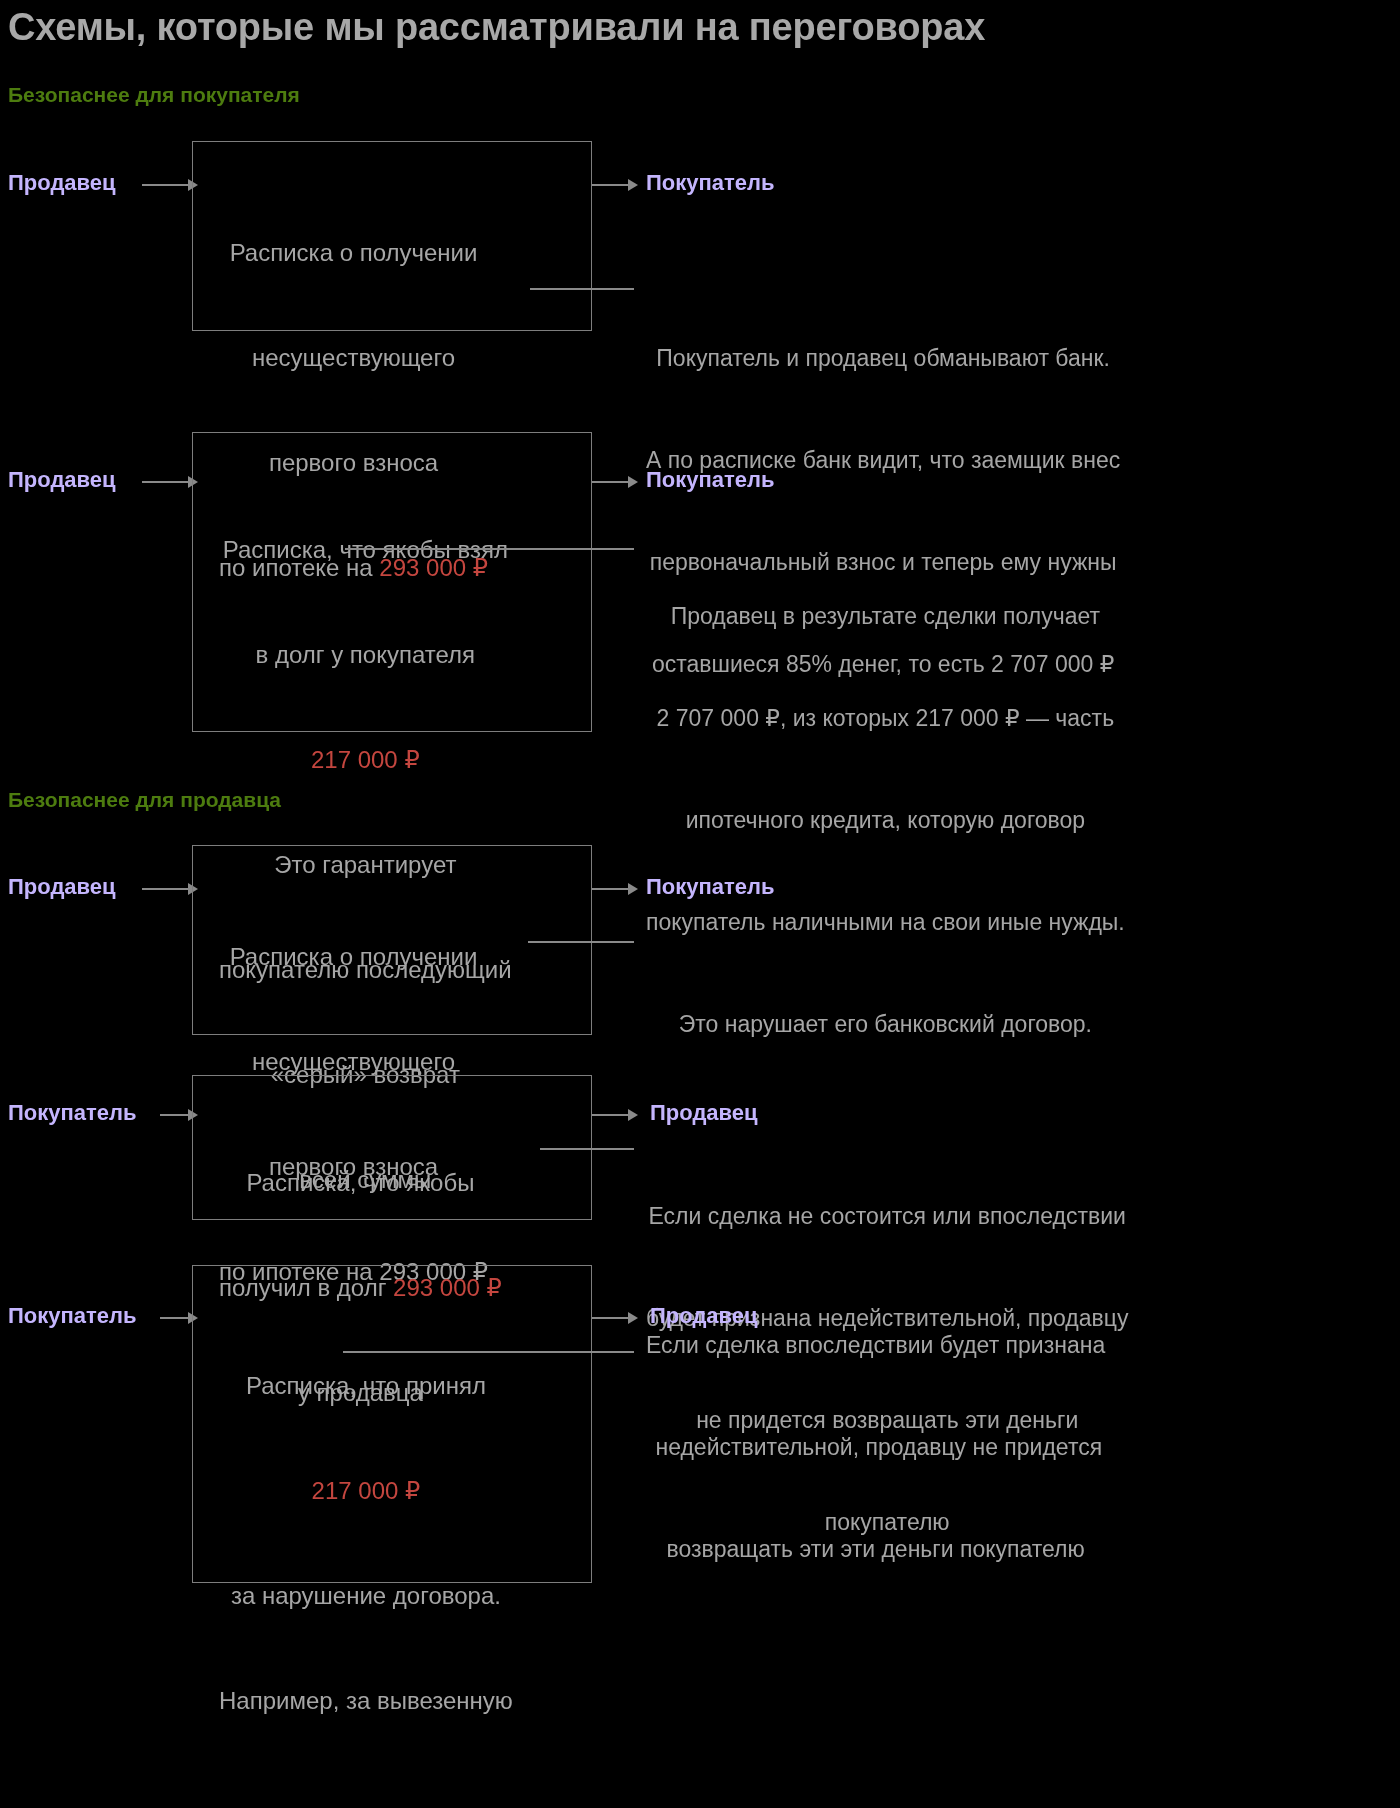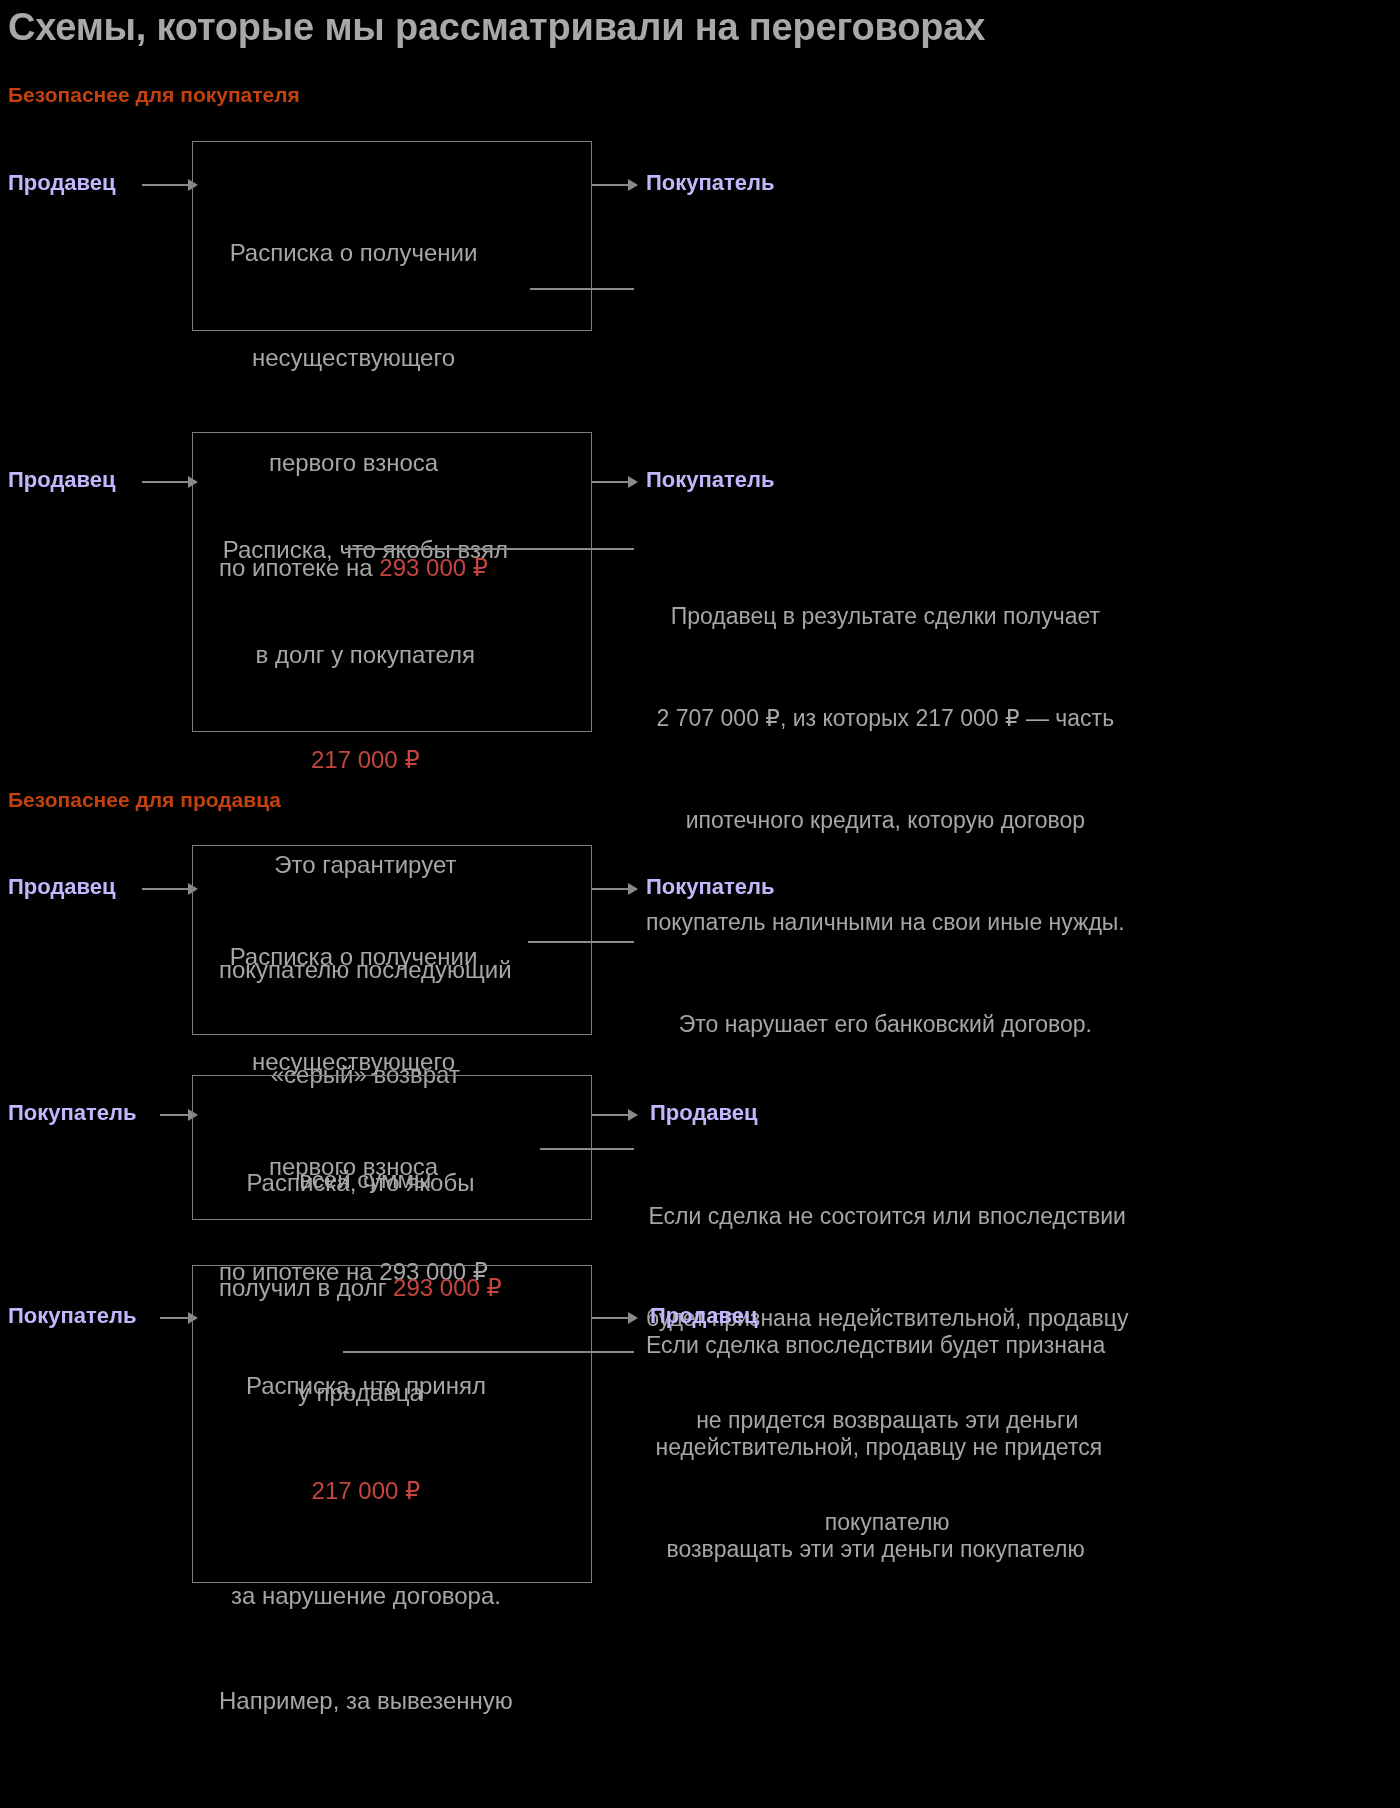--- a/index.html
+++ b/index.html
@@ -31,21 +31,21 @@
     font-weight: bold;
     color: #a8a8a8;
     letter-spacing: -0.2px;
     white-space: nowrap;
   }
   .section-title {
     position: absolute;
     left: 8px;
     font-size: 21px;
     font-weight: bold;
-    color: #c2410c;
+    color: #4d7c0f;
     white-space: nowrap;
   }
 
   
   .actor {
     position: absolute;
     font-size: 22px;
     font-weight: bold;
     color: #c4b5fd;
     white-space: nowrap;
@@ -110,20 +110,26 @@
     <div><span>несуществующего</span></div>
     <div><span>первого взноса</span></div>
     <div><span>по ипотеке на </span><span class="amt-red">293 000 ₽</span></div>
   </div>
 
   <div class="hline" style="left:592px; top:184px; width:42px;"></div>
   <div class="arrow-head" style="left:628px; top:179px;"></div>
   <div class="actor" style="left:646px; top:170px;">Покупатель</div>
 
   <div class="hline" style="left:530px; top:288px; width:104px;"></div>
+  <div class="note" style="left:646px; top:273px;">
+    <div>Покупатель и продавец обманывают банк.</div>
+    <div>А по расписке банк видит, что заемщик внес</div>
+    <div>первоначальный взнос и теперь ему нужны</div>
+    <div>оставшиеся 85% денег, то есть 2 707 000 ₽</div>
+  </div>
 
   <div class="actor" style="left:8px; top:467px;">Продавец</div>
   <div class="hline" style="left:142px; top:481px; width:52px;"></div>
   <div class="arrow-head" style="left:188px; top:476px;"></div>
 
   <div class="box" style="left:192px; top:432px; width:400px; height:300px;"></div>
   <div class="box-text" style="left:219px; top:462px;">
     <div><span>Расписка, что якобы взял</span></div>
     <div><span>в долг у покупателя</span></div>
     <div><span class="amt-red">217 000 ₽</span></div>

